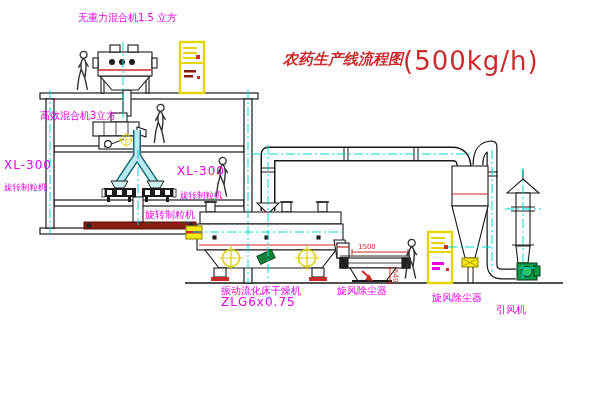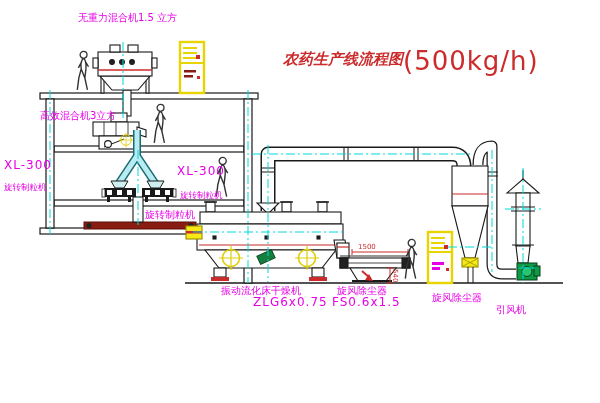--- a/index.html
+++ b/index.html
@@ -239,24 +239,23 @@
 
   <div class="model" style="left:4px;top:159px;">XL-300</div>
   <div class="lbl" style="left:4px;top:183px;font-size:8.5px;">旋转制粒机</div>
 
   <div class="model" style="left:177px;top:165px;">XL-300</div>
   <div class="lbl" style="left:180px;top:191px;font-size:8.5px;">旋转制粒机</div>
 
   <div class="lbl s9" style="left:145px;top:210px;">旋转制粒机</div>
 
   <div class="lbl s9" style="left:221px;top:286px;">振动流化床干燥机</div>
-  <div class="model" style="left:221px;top:296px;margin-left:32px;">ZLG6x0.75</div>
+  <div class="model" style="left:221px;top:296px;">ZLG6x0.75</div>
 
   <div class="lbl s9" style="left:337px;top:286px;">旋风除尘器</div>
-  <div class="model" style="left:332px;top:296px;">FS0.6x1.5</div>
 
   <div class="lbl s9" style="left:432px;top:293px;">旋风除尘器</div>
   <div class="lbl s9" style="left:496px;top:293px;margin-top:12px;">引风机</div>
 
   <div class="dim" style="left:358px;top:244px;text-align:center;">1500</div>
   <div class="dim dim-v" style="left:391px;top:269px;">540</div>
 
 </div>
 
 </body></html>

